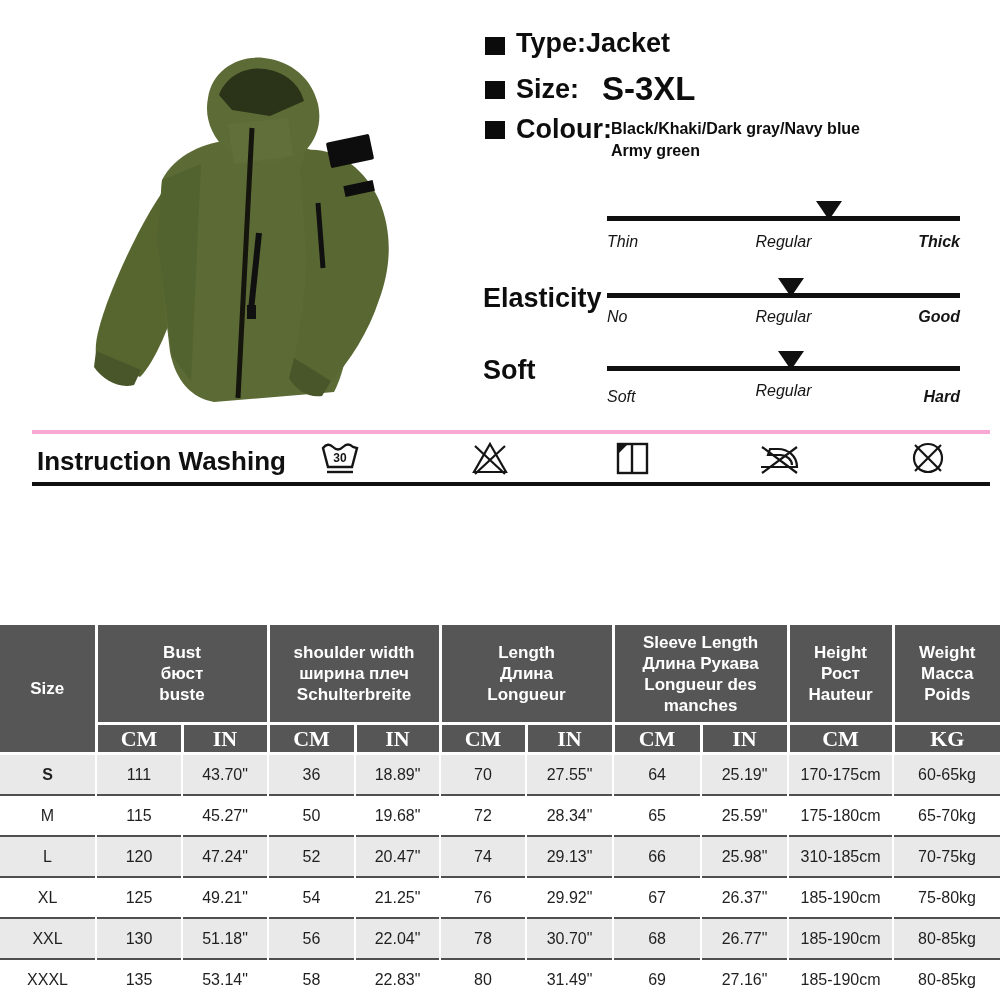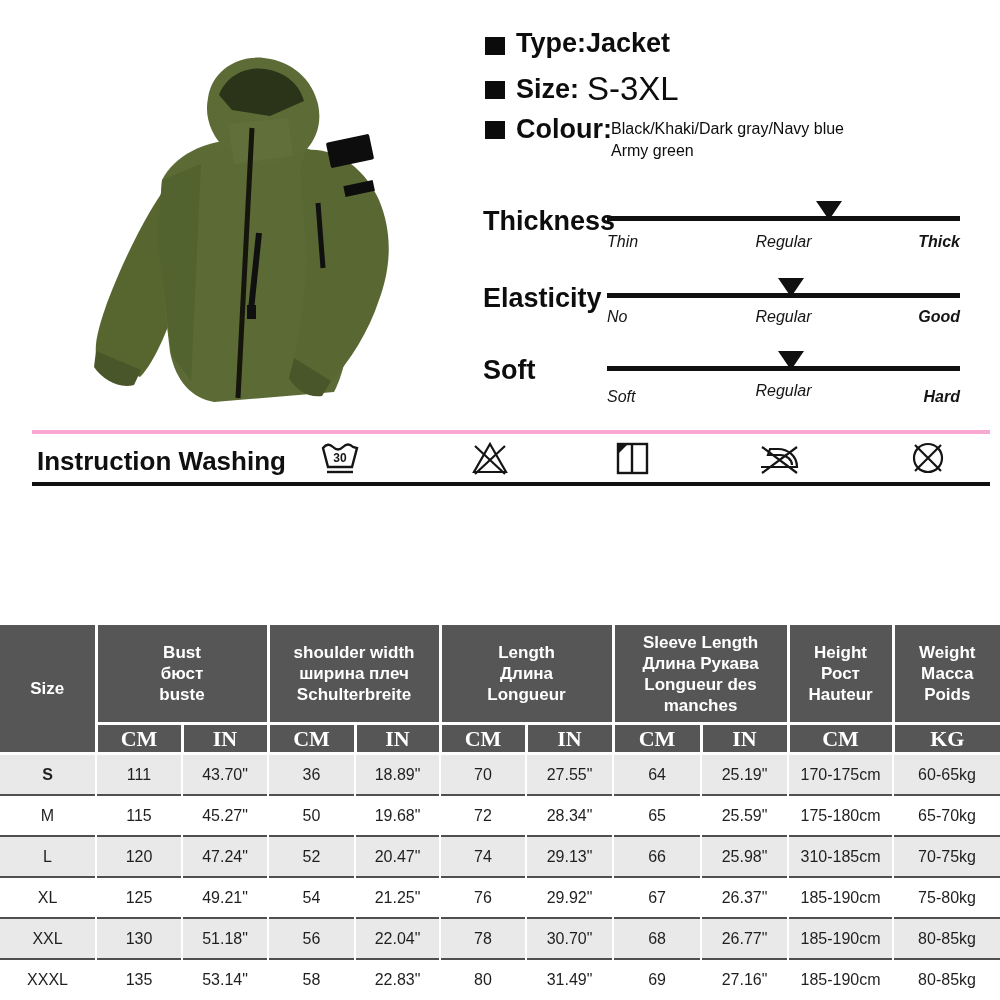--- a/index.html
+++ b/index.html
@@ -4,22 +4,22 @@
 <style>
   html,body{margin:0;padding:0;background:#fff;}
   .canvas{
     position:relative;width:1000px;height:1000px;background:#fff;overflow:hidden;
     font-family:"Liberation Sans", sans-serif;color:#111;
   }
   .abs{position:absolute;}
   
   .bullet{position:absolute;left:485px;width:20px;height:18px;background:#0b0b0b;}
   .spec-big{position:absolute;font-size:27px;font-weight:600;color:#0d0d0d;letter-spacing:0;}
-  .spec-xl{position:absolute;font-size:33px;font-weight:400;color:#0d0d0d;}
-  .spec-small{position:absolute;font-size:16px;font-weight:400;color:#0d0d0d;}
+  .spec-xl{position:absolute;font-size:33px;font-weight:700;color:#0d0d0d;margin-left:15px;}
+  .spec-small{position:absolute;font-size:16px;font-weight:700;color:#0d0d0d;}
   
   .slider-name{position:absolute;left:483px;font-size:27px;font-weight:600;color:#0d0d0d;}
   .slider-line{position:absolute;left:607px;width:353px;height:5px;background:#101010;}
   .slider-marker{position:absolute;width:0;height:0;top:-15px;
     border-left:13px solid transparent;border-right:13px solid transparent;border-top:19px solid #101010;}
   .slider-sub{position:absolute;left:607px;width:353px;font-size:16px;font-style:italic;color:#151515;}
   .slider-sub .l{position:absolute;left:0;}
   .slider-sub .m{position:absolute;left:0;right:0;text-align:center;}
   .slider-sub .r{position:absolute;right:0;font-weight:bold;}
   
@@ -79,21 +79,20 @@
 
   <div class="bullet" style="top:81px"></div>
   <div class="spec-big" style="left:516px;top:74px">Size:</div>
   <div class="spec-xl" style="left:587px;top:70px">S-3XL</div>
 
   <div class="bullet" style="top:121px"></div>
   <div class="spec-big" style="left:516px;top:114px">Colour:</div>
   <div class="spec-small" style="left:611px;top:120px">Black/Khaki/Dark gray/Navy blue</div>
   <div class="spec-small" style="left:611px;top:142px">Army green</div>
 
-  <div class="slider-name" style="top:206px">Thickness</div>
   <div class="slider-line" style="top:216px">
     <div class="slider-marker" style="left: calc(63% - 13px);"></div>
   </div>
   <div class="slider-sub" style="top:233px">
     <span class="l">Thin</span>
     <span class="m">Regular</span>
     <span class="r">Thick</span>
   </div>
 
   <div class="slider-name" style="top:283px">Elasticity</div>

